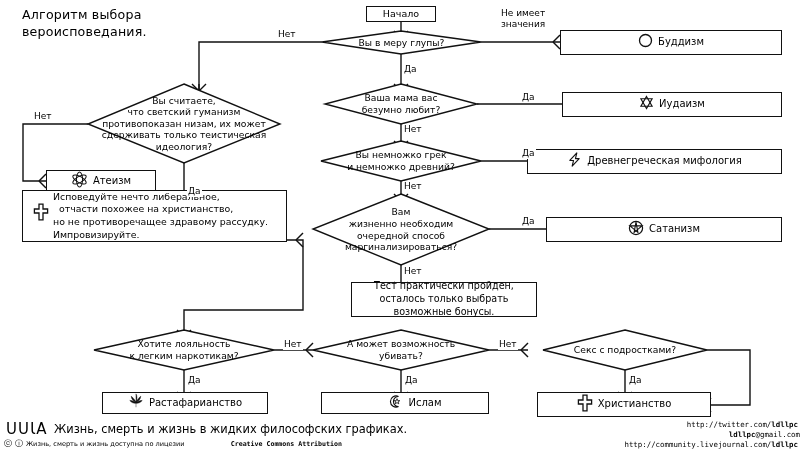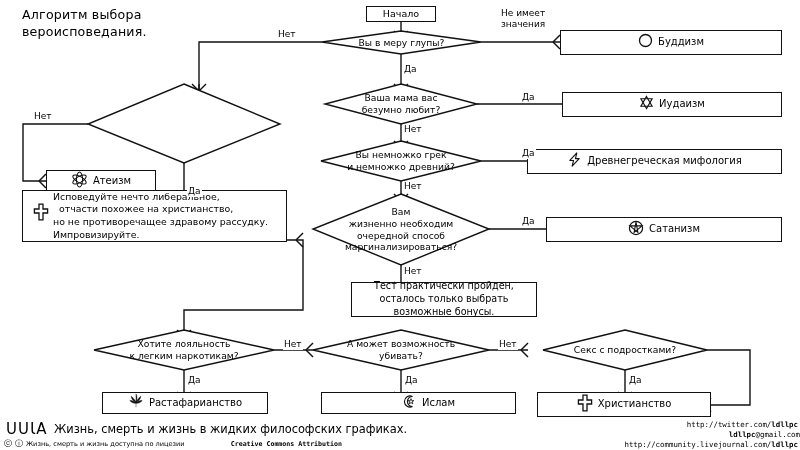--- a/index.html
+++ b/index.html
@@ -248,21 +248,21 @@
             <path d="M9,10.2 C11.2,9 13.6,8.4 16,8.4 C14,10.8 11.4,12 9,11.4 Z"></path>
             <path d="M9,10 C7.4,7.2 5.4,5 3.6,3.6 C3.8,6.6 6,9.4 9,10.4 Z"></path>
             <path d="M9,10.2 C6.8,9 4.4,8.4 2,8.4 C4,10.8 6.6,12 9,11.4 Z"></path>
           </g>
         </svg>
       </span>
       <span>Растафарианство</span>
     </span>
   </div>
 
-  <div class="node rect result" style="left:321px;top:392px;width:195px;height:22px;padding-left:20px;">
+  <div class="node rect result" style="left:321px;top:392px;width:168px;height:22px;padding-left:20px;">
     <span class="lbl">
       <span class="icn">
         <svg width="15" height="15" viewBox="0 0 16 16">
           <path d="M11.2,2.6 A6,6 0 1 0 11.2,13.4 A4.8,4.8 0 1 1 11.2,2.6 Z" fill="none" stroke="#111" stroke-width="1.2"></path>
           <polygon points="9.6,5 10.4,7.1 12.6,7.1 10.8,8.4 11.5,10.5 9.6,9.2 7.7,10.5 8.4,8.4 6.6,7.1 8.8,7.1" fill="none" stroke="#111" stroke-width="0.9"></polygon>
         </svg>
       </span>
       <span>Ислам</span>
     </span>
   </div>
@@ -287,20 +287,27 @@
   </div>
   <div class="dia" style="left:321px;top:141px;width:160px;height:40px;">
     <div class="txt" style="white-space:pre;">Вы немножко грек
 и немножко древний?</div>
   </div>
   <div class="dia" style="left:313px;top:194px;width:176px;height:71px;">
     <div class="txt" style="white-space:pre;">Вам
 жизненно необходим
 очередной способ
 маргинализироваться?</div>
+  </div>
+  <div class="dia" style="left:88px;top:84px;width:192px;height:79px;">
+    <div class="txt" style="white-space:pre;padding:0 4%;">Вы считаете,
+что светский гуманизм
+противопоказан низам, их может
+сдерживать только теистическая
+идеология?</div>
   </div>
   <div class="dia" style="left:94px;top:330px;width:180px;height:40px;">
     <div class="txt" style="white-space:pre;">Хотите лояльность
 к легким наркотикам?</div>
   </div>
   <div class="dia" style="left:313px;top:330px;width:176px;height:40px;">
     <div class="txt" style="white-space:pre;">А может возможность
 убивать?</div>
   </div>
   <div class="dia" style="left:543px;top:330px;width:164px;height:40px;">

